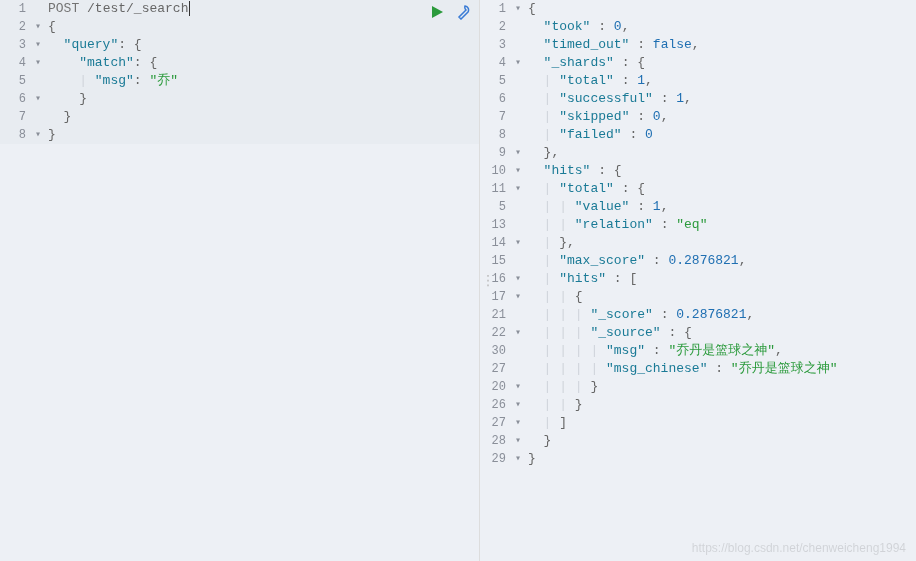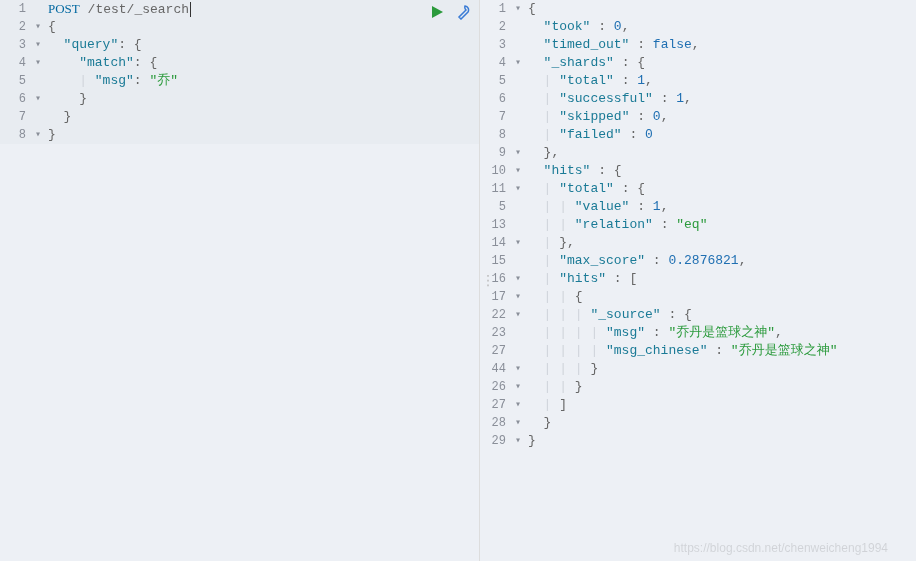--- a/index.html
+++ b/index.html
@@ -59,21 +59,21 @@
     font-size: 10px;
     flex-shrink: 0;
   }
   .content {
     flex: 1;
     white-space: pre;
     padding-left: 4px;
   }
   .left .line:nth-child(-n+8) { background: #e8ecf1; }
   .right .line { background: #edf0f5; }
-  .method { color: #0369a1; font-family: Liberation Serif, serif; }
+  .method { color: #737373; }
   .path { color: #666; }
   .key { color: #1a7a96; }
   .colon { color: #666; }
   .string { color: #2b9a3c; }
   .number { color: #1f6fb2; }
   .bool { color: #1f6fb2; }
   .brace { color: #666; }
   .punct { color: #666; }
   .indent { color: #d0d4db; }
   .cursor {
@@ -89,21 +89,21 @@
     top: 0; bottom: 0;
     width: 14px;
     display: flex;
     align-items: center;
     justify-content: center;
     pointer-events: none;
   }
   .divider-dots { color: #bbb; font-size: 14px; letter-spacing: -2px; }
   .watermark {
     position: absolute;
-    right: 28px;
+    right: 10px;
     bottom: 6px;
     color: rgba(0,0,0,0.12);
     font-size: 12px;
     font-family: Arial, sans-serif;
   }
 </style>
 </head>
 <body>
 
 <div class="pane left">
@@ -244,36 +244,41 @@
         <div class="gutter">16</div>
         <div class="fold">▾</div>
         <div class="content"><span class="indent">  | </span><span class="key">"hits"</span><span class="colon"> : </span><span class="brace">[</span></div>
       </div>
       <div class="line">
         <div class="gutter">17</div>
         <div class="fold">▾</div>
         <div class="content"><span class="indent">  | | </span><span class="brace">{</span></div>
       </div>
       <div class="line">
+        <div class="gutter">21</div>
+        <div class="fold"></div>
+        <div class="content"><span class="indent">  | | | </span><span class="key">"_score"</span><span class="colon"> : </span><span class="number">0.2876821</span><span class="punct">,</span></div>
+      </div>
+      <div class="line">
         <div class="gutter">22</div>
         <div class="fold">▾</div>
         <div class="content"><span class="indent">  | | | </span><span class="key">"_source"</span><span class="colon"> : </span><span class="brace">{</span></div>
       </div>
       <div class="line">
-        <div class="gutter">23</div>
+        <div class="gutter">30</div>
         <div class="fold"></div>
         <div class="content"><span class="indent">  | | | | </span><span class="key">"msg"</span><span class="colon"> : </span><span class="string">"乔丹是篮球之神"</span><span class="punct">,</span></div>
       </div>
       <div class="line">
         <div class="gutter">27</div>
         <div class="fold"></div>
         <div class="content"><span class="indent">  | | | | </span><span class="key">"msg_chinese"</span><span class="colon"> : </span><span class="string">"乔丹是篮球之神"</span></div>
       </div>
       <div class="line">
-        <div class="gutter">44</div>
+        <div class="gutter">20</div>
         <div class="fold">▾</div>
         <div class="content"><span class="indent">  | | | </span><span class="brace">}</span></div>
       </div>
       <div class="line">
         <div class="gutter">26</div>
         <div class="fold">▾</div>
         <div class="content"><span class="indent">  | | </span><span class="brace">}</span></div>
       </div>
       <div class="line">
         <div class="gutter">27</div>

